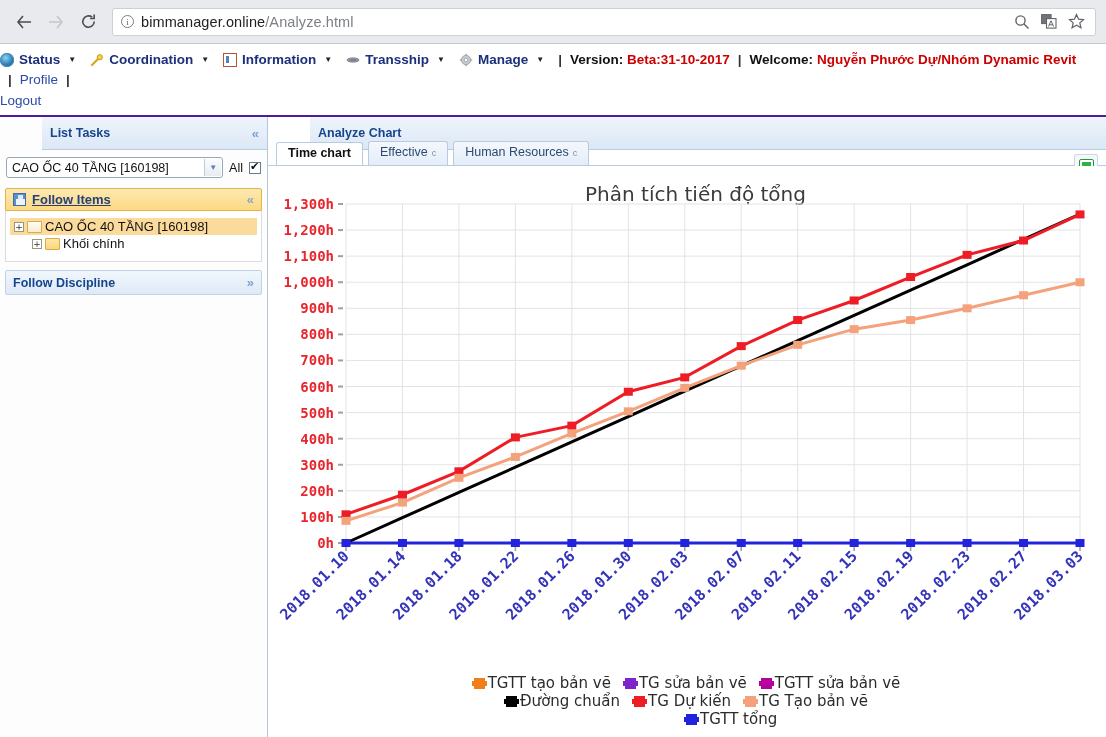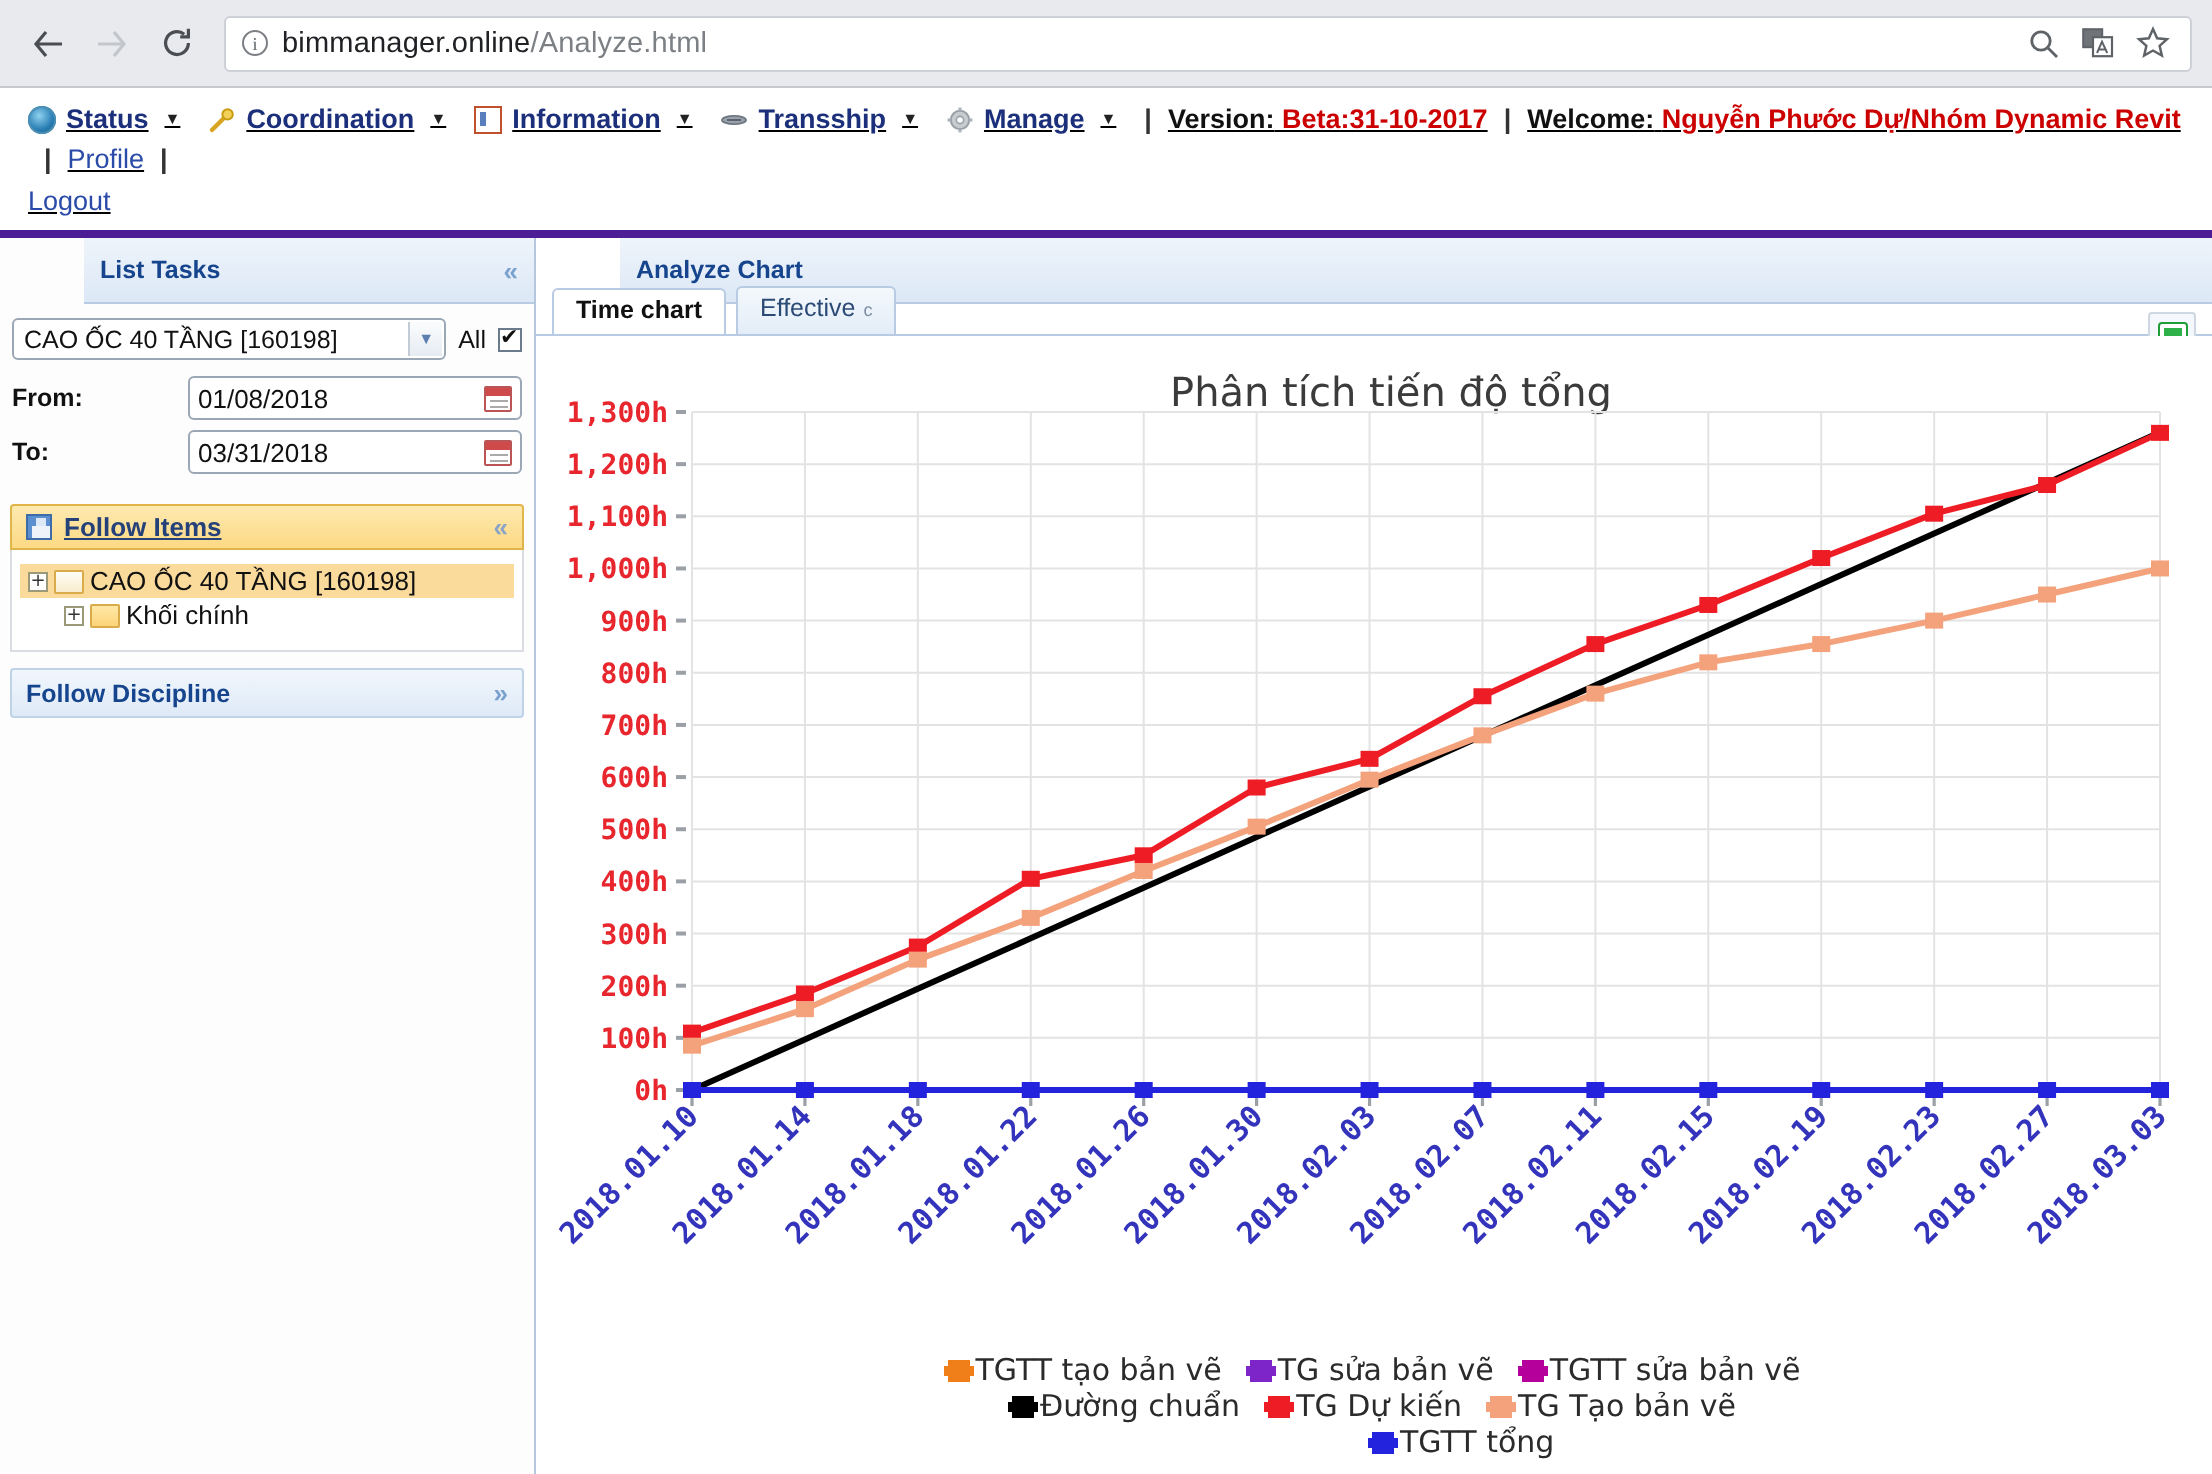--- a/index.html
+++ b/index.html
@@ -35,22 +35,22 @@
     color:#5f6368;font-size:9px;display:flex;align-items:center;justify-content:center;
     font-family:"Liberation Serif",serif; flex:0 0 auto;
   }
   .url{ font-size:14.5px; color:#202124; white-space:nowrap; letter-spacing:.1px;}
   .url .path{ color:#7c8085; }
   .omni-icons{ margin-left:auto; display:flex; align-items:center; gap:11px; padding-right:2px;}
   .omni-icons svg{ display:block; }
 
   
   .appmenu{
-    background:#fff; padding:6px 10px 4px 14px; border-bottom:4px solid #4c1d95;
-    font-size:13.5px; line-height:20px;text-decoration:underline;
+    background:#fff; padding:6px 10px 4px 0; border-bottom:2px solid #4c1d95;
+    font-size:13.5px; line-height:20px;
   }
   .menu-row{ display:flex; align-items:center; flex-wrap:wrap; gap:0; }
   .menu-item{
     display:inline-flex; align-items:center; gap:5px;
     color:#1b2f7a; font-weight:bold; margin-right:14px; cursor:pointer; white-space:nowrap;
   }
   .caret{ color:#222; font-size:8px; margin-left:3px;}
   .sep{ color:#333; margin:0 8px 0 0; font-weight:bold;}
   .lbl-bold{ color:#111; font-weight:bold; }
   .val-red{ color:#cc0000; font-weight:bold; }
@@ -322,36 +322,20 @@
     <div class="filter-box">
       <div class="row1">
         <div class="sel-wrap">
           <span>CAO ỐC 40 TẦNG [160198]</span>
           <span class="sel-arrow">▼</span>
         </div>
         <span class="all-lbl">All</span>
         <span class="cbx"></span>
       </div>
 
-      <div class="dates">
-        <div class="date-row">
-          <span class="date-lbl">From:</span>
-          <div class="date-input">
-            <span>01/08/2018</span>
-            <span class="cal-ic"></span>
-          </div>
-        </div>
-        <div class="date-row">
-          <span class="date-lbl">To:</span>
-          <div class="date-input">
-            <span>03/31/2018</span>
-            <span class="cal-ic"></span>
-          </div>
-        </div>
-      </div>
     </div>
 
     <div class="sect-head">
       <span class="disk-ic"></span>
       <span class="t">Follow Items</span>
       <span class="chev">«</span>
     </div>
 
     <div class="tree">
       <div class="tnode sel">
@@ -376,20 +360,23 @@
     <div class="panel-head">
       <span class="t">Analyze Chart</span>
     </div>
 
     <div class="tabs-row">
       <div class="tab active">
         <span>Time chart</span>
       </div>
       <div class="tab">
         <span>Effective</span><span class="mini">c</span>
+      </div>
+      <div class="tab">
+        <span>Human Resources</span><span class="mini">c</span>
       </div>
       <div class="tab-right-btn">
         <span class="green-chip">
             <i></i>
           </span>
       </div>
     </div>
 
     <div class="chart-area">
       <div class="chart-title">Phân tích tiến độ tổng</div>

